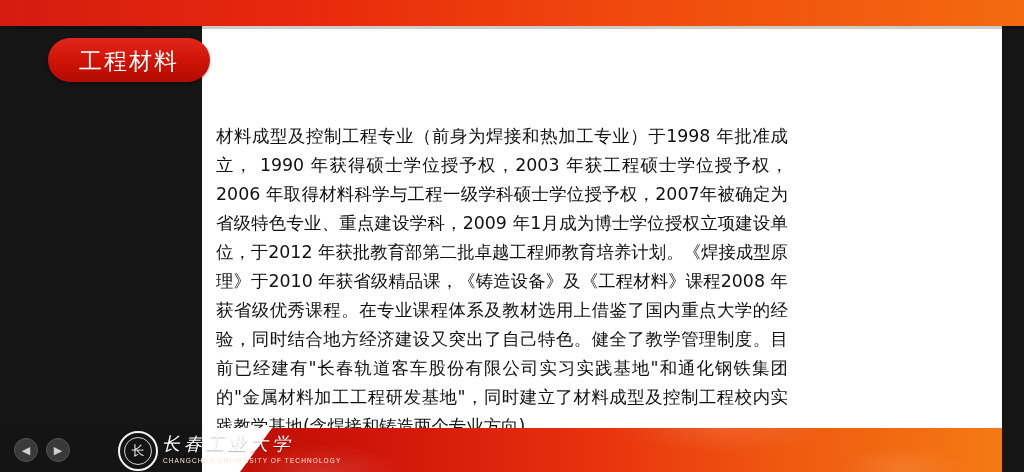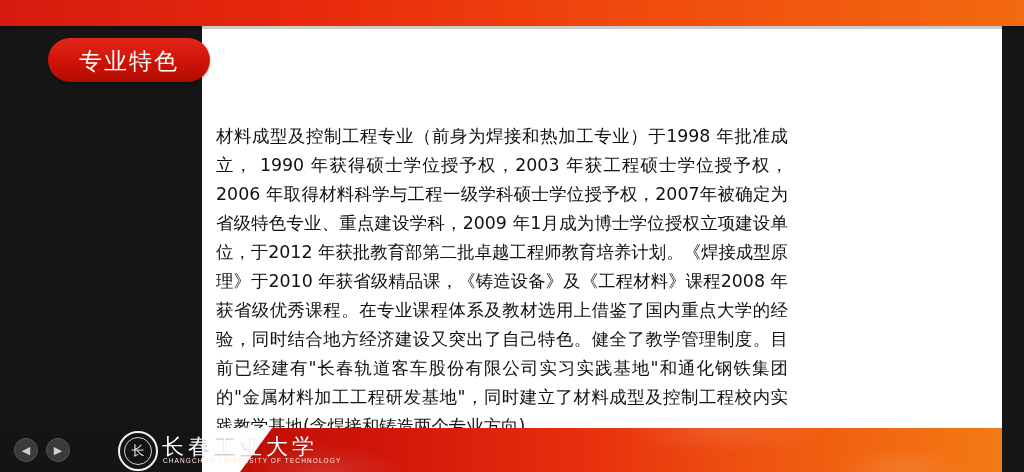--- a/index.html
+++ b/index.html
@@ -180,24 +180,25 @@
     color: #ffffff;
     font-family: "DejaVu Serif", "Liberation Serif", serif;
     font-size: 13px;
   }
   .logo-cn {
     position: absolute;
     left: 44px;
     top: 4px;
     color: #ffffff;
     font-family: "DejaVu Serif", "Liberation Serif", serif;
-    font-size: 22px;
+    font-size: 18px;
     letter-spacing: 4px;
     white-space: nowrap;
     text-shadow: 0 1px 1px rgba(0,0,0,0.3);
+    font-style: italic;
   }
   .logo-en {
     position: absolute;
     left: 45px;
     top: 29px;
     color: #ffe9dd;
     font-family: "Liberation Sans", sans-serif;
     font-size: 6.5px;
     letter-spacing: 1.1px;
     white-space: nowrap;
@@ -218,21 +219,21 @@
     <div class="footer">
       <div class="footer-tex"></div>
       <div class="footer-wedge"></div>
     </div>
   </div>
 
   <div class="top-band"></div>
   <div class="top-band-shadow"></div>
 
   <div class="title-pill">
-    <span>专业特色</span>
+    <span>工程材料</span>
   </div>
 
   <div class="bottom-nav">
     <div class="nav-btns">
       <div class="nav-btn">
         <span>◀</span>
       </div>
       <div class="nav-btn">
         <span>▶</span>
       </div>

